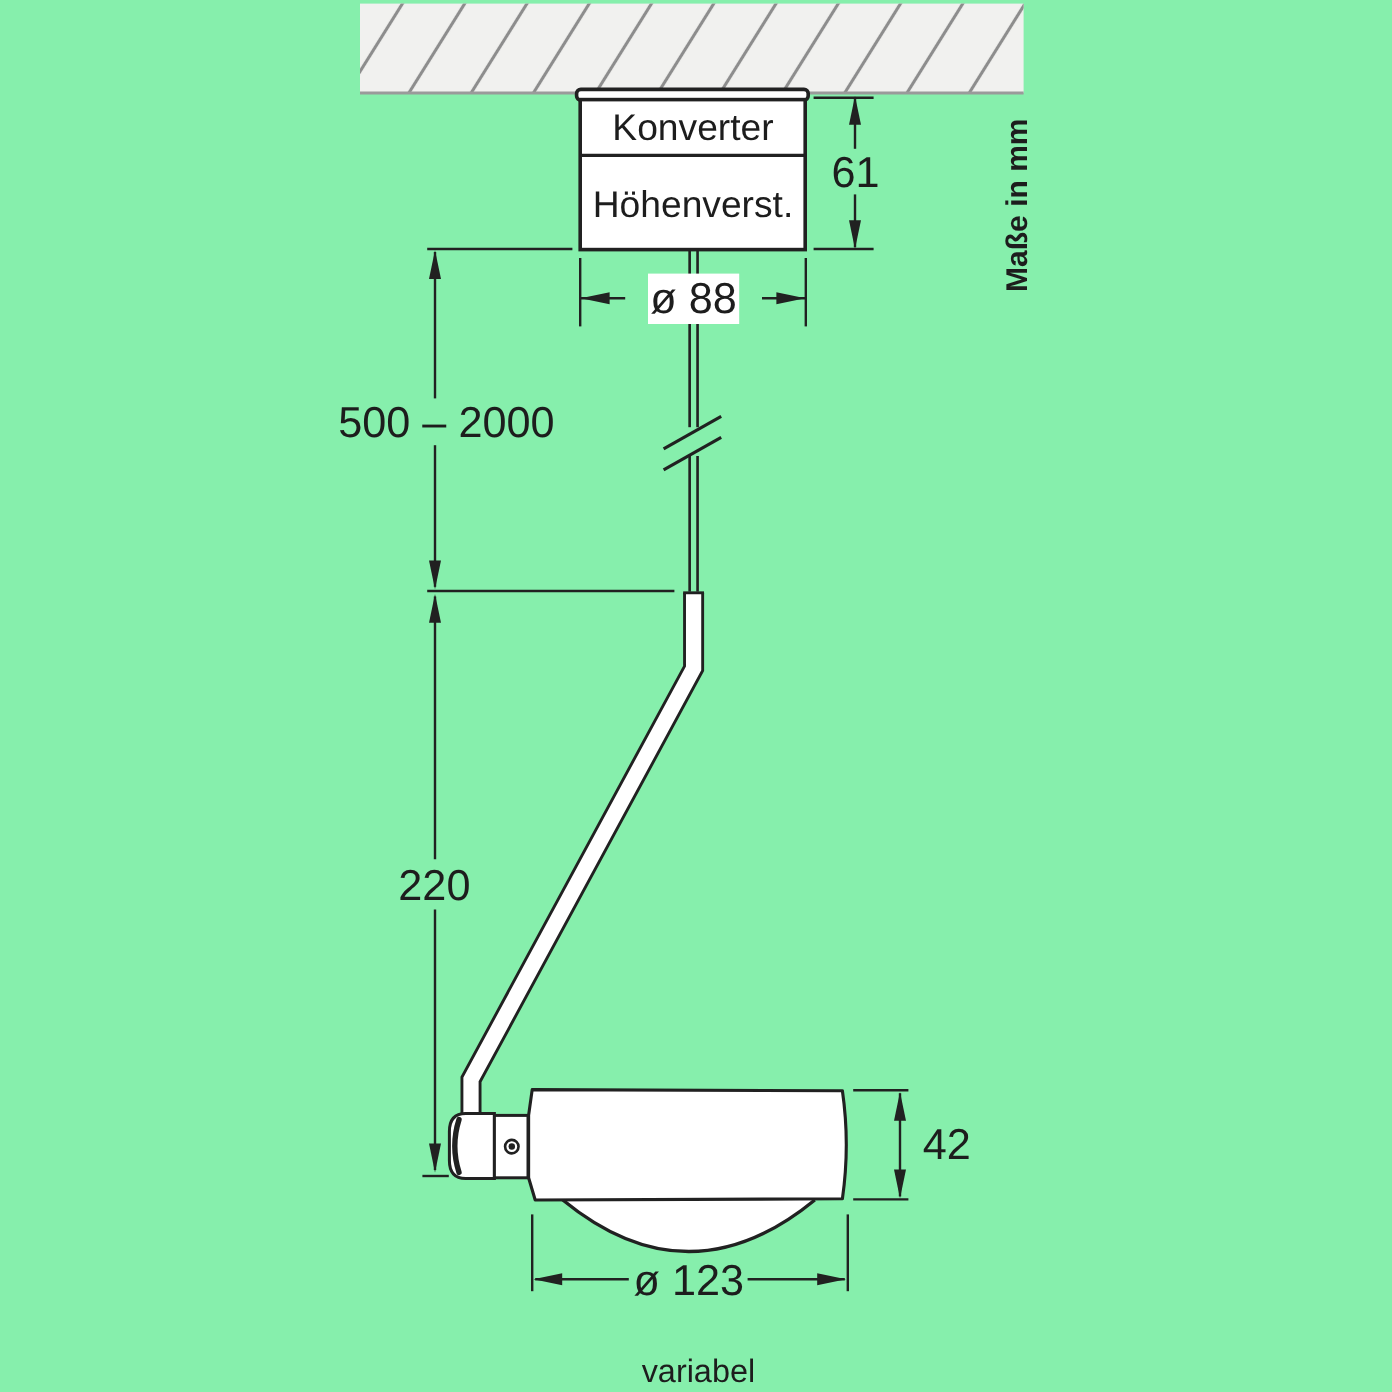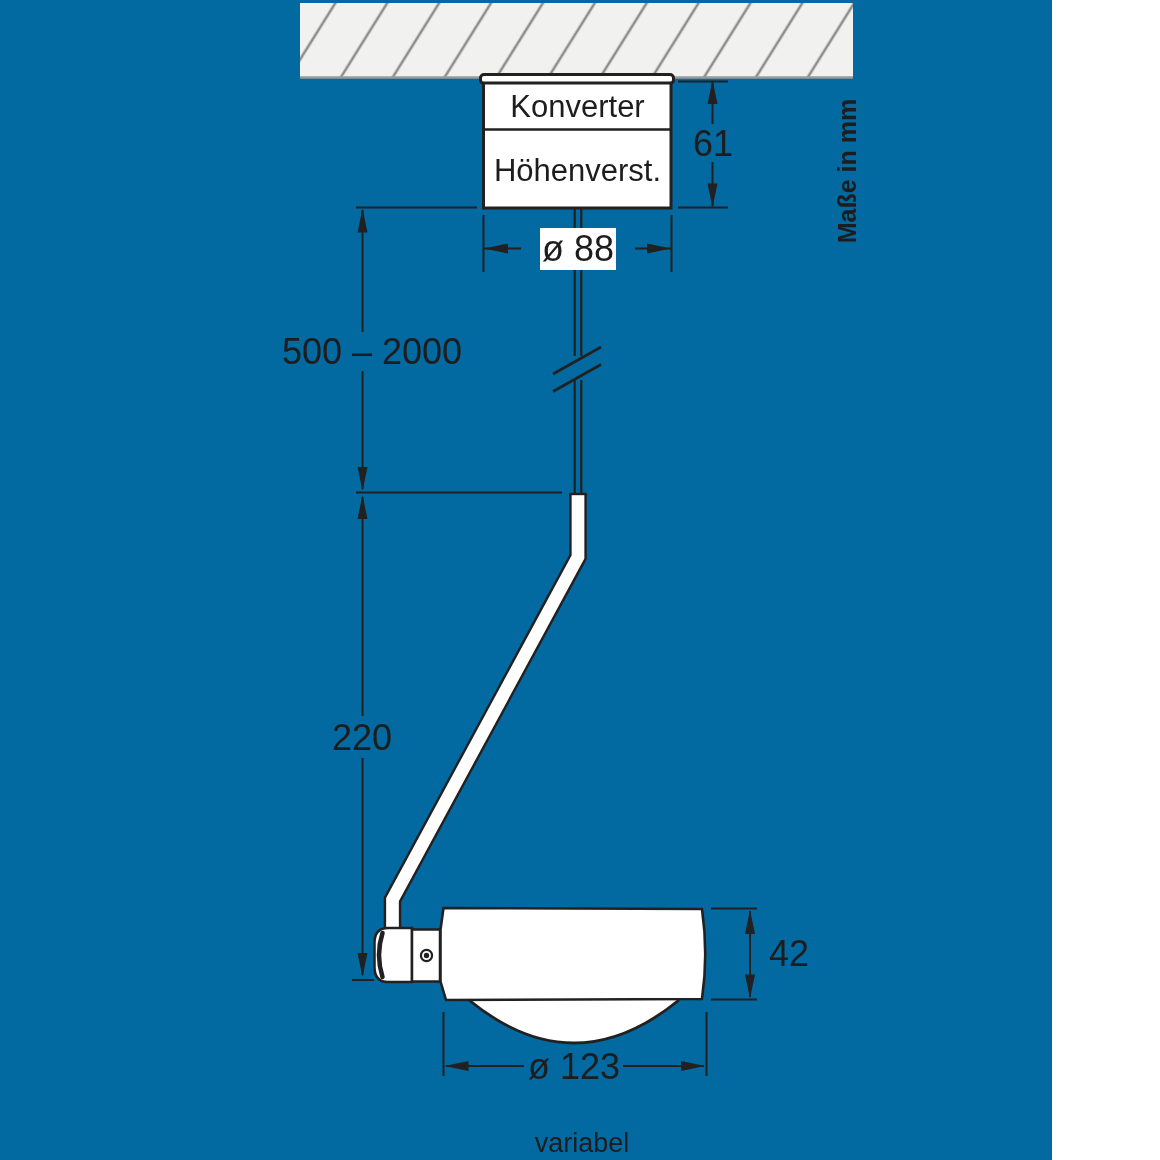--- a/index.html
+++ b/index.html
@@ -6,23 +6,23 @@
     margin: 0;
     padding: 0;
     background: #ffffff;
     width: 1160px;
     height: 1160px;
     overflow: hidden;
     font-family: "Liberation Sans", sans-serif;
   }
   #stage {
     position: relative;
-    width: 1052px;
+    width: 1160px;
     height: 1160px;
-    background: #0369a1;
+    background: #86efac;
   }
   svg { display: block; }
   text {
     fill: #1d1d1d;
     font-family: "Liberation Sans", sans-serif;
   }
   .dim-text { font-size: 36px; }
   .box-text { font-size: 31px; }
   .note-text { font-size: 27px; }
   .units-text { font-size: 25px; font-weight: 700; }

